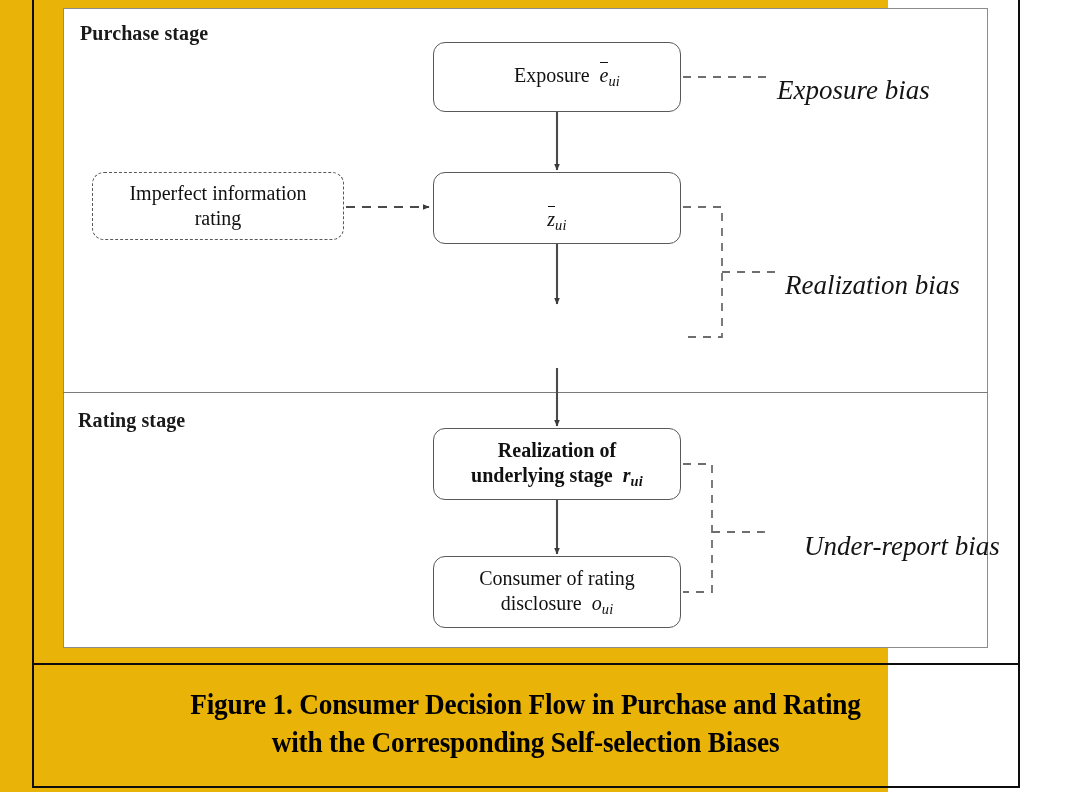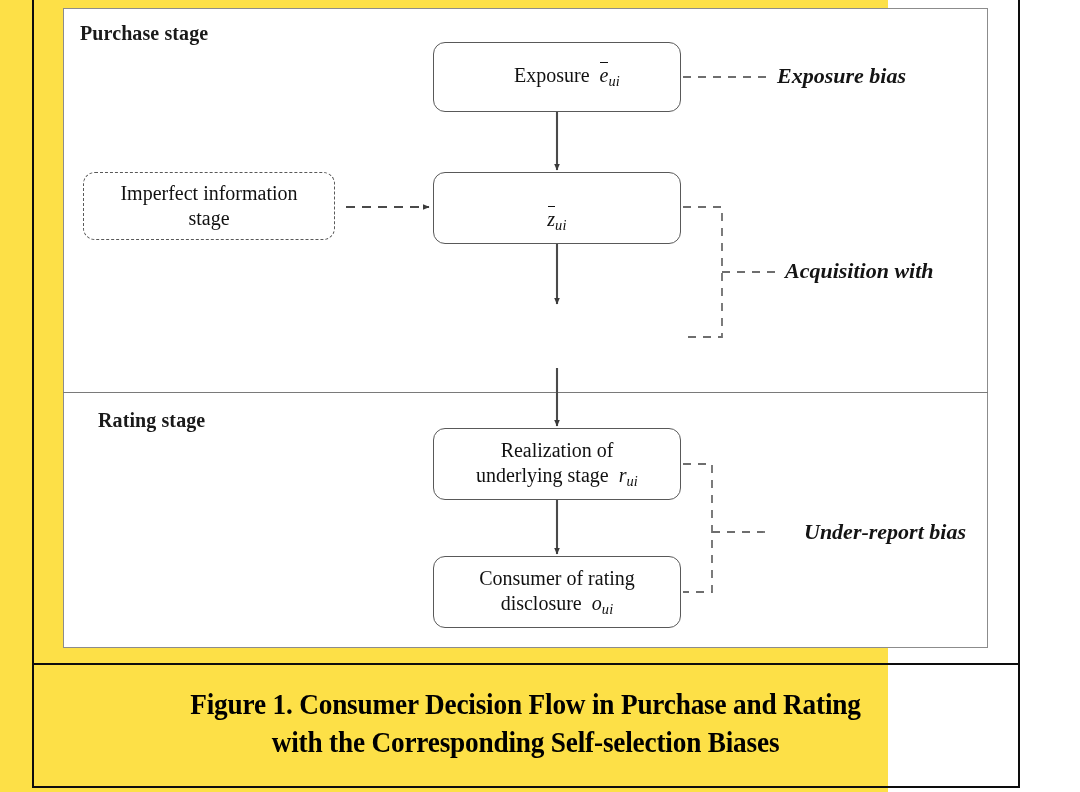--- a/index.html
+++ b/index.html
@@ -2,21 +2,21 @@
 <html><head>
 <meta charset="utf-8">
 <style>
   html,body{margin:0;padding:0;background:#ffffff;}
   body{
     width:1080px;height:792px;
     font-family:"Liberation Serif","DejaVu Serif",serif;
     color:#1a1a1a;
     overflow:hidden;
   }
-  .page{position:relative;width:888px;height:792px;background:#fde047;}
+  .page{position:relative;width:888px;height:792px;background:#eab308;}
 
   
   .outer-frame{
     position:absolute;left:32px;top:-2px;width:988px;height:790px;
     border-left:2px solid #0d0d0d;
     border-right:2px solid #0d0d0d;
     border-bottom:2px solid #0d0d0d;
     box-sizing:border-box;
   }
   .caption-rule{
@@ -38,64 +38,65 @@
 
   .stage-label{
     position:absolute;
     font-size:20px;
     font-weight:600;
     letter-spacing:.1px;
     color:#1a1a1a;
     white-space:nowrap;
   }
   #stage-purchase-label{left:80px;top:22px;}
-  #stage-rating-label{left:78px;top:409px;margin-left:20px;}
+  #stage-rating-label{left:78px;top:409px;}
 
   
   .node{
     position:absolute;
     box-sizing:border-box;
     display:flex;align-items:center;justify-content:center;
     text-align:center;
     background:#fff;
     border-radius:12px;
     font-size:20px;
     line-height:1.26;
     color:#111;
     padding:4px 10px;
   }
   .node.solid{border:1.7px solid #595959;}
   .node.dashed{border:1.7px dashed #595959;}
 
   #node-exposure        {left:433px;top:42px; width:248px;height:70px;padding-left:30px;}
   #node-prepurchase     {left:433px;top:172px;width:248px;height:72px;}
   #node-purchase-decision{left:433px;top:306px;width:248px;height:62px;}
-  #node-realization     {left:433px;top:428px;width:248px;height:72px;}
+  #node-realization     {left:433px;top:428px;width:248px;height:72px;font-weight:bold;}
   #node-disclosure      {left:433px;top:556px;width:248px;height:72px;}
-  #node-imperfect-info  {left:83px;top:172px;width:252px;height:68px;}
+  #node-imperfect-info  {left:92px;top:172px;width:252px;height:68px;}
 
   
   .mvar{font-style:italic;font-family:"Liberation Serif","DejaVu Serif",serif;}
   .ovb{position:relative;display:inline-block;font-style:italic;}
   .ovb::before{
     content:"";position:absolute;left:5%;right:5%;top:-0.06em;
     border-top:1.4px solid #111;
   }
   .sub{font-style:italic;font-size:.72em;vertical-align:-0.28em;letter-spacing:.2px;}
 
   
   .wires{position:absolute;left:0;top:0;width:1080px;height:792px;pointer-events:none;}
 
   
   .bias-label{
     position:absolute;
-    font-style:italic;font-weight:bold;
-    font-size:22px;
+    font-style:italic;font-weight:normal;
+    font-size:27px;
     color:#141414;
     white-space:nowrap;
+    margin-top:12px;
   }
   #bias-exposure   {left:777px;top:63px;}
   #bias-acquisition{left:785px;top:258px;}
   #bias-underreport{left:804px;top:519px;}
 
   
   .caption{
     position:absolute;left:63px;top:686px;width:925px;
     text-align:center;
     font-weight:bold;
@@ -185,26 +186,26 @@
     <span>
       <span>Consumer of rating</span><br>
       <span>disclosure</span>
       <span class="mvar">&nbsp;<span>o</span><span class="sub">ui</span></span>
     </span>
   </div>
 
   <div class="node dashed" id="node-imperfect-info">
     <span>
       <span>Imperfect information</span><br>
-      <span>stage</span>
+      <span>rating</span>
     </span>
   </div>
 
   <div class="bias-label" id="bias-exposure">Exposure bias</div>
-  <div class="bias-label" id="bias-acquisition">Acquisition with</div>
+  <div class="bias-label" id="bias-acquisition">Realization bias</div>
   <div class="bias-label" id="bias-underreport">Under-report bias</div>
 
   <div class="caption">
     <span class="line">Figure 1. Consumer Decision Flow in Purchase and Rating</span>
     <span class="line">with the Corresponding Self-selection Biases</span>
   </div>
 
 </div>
 
 </body></html>

